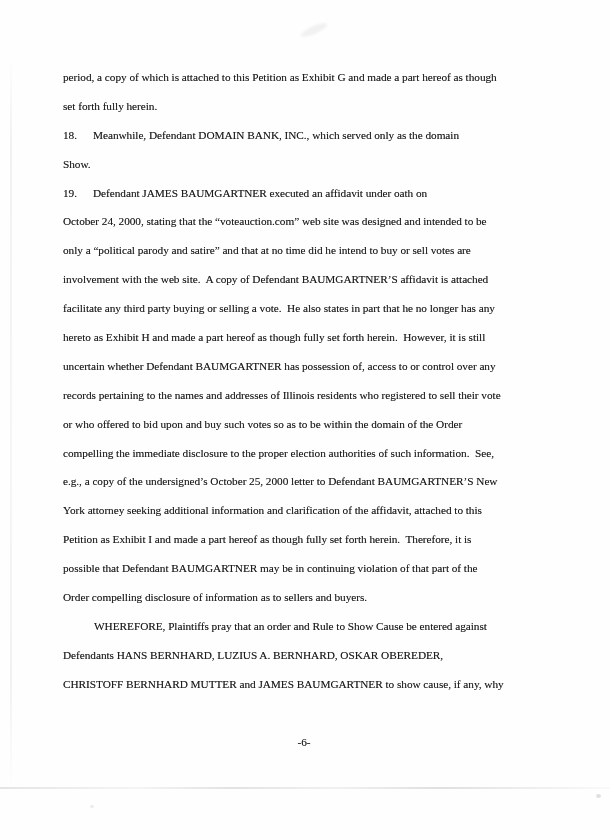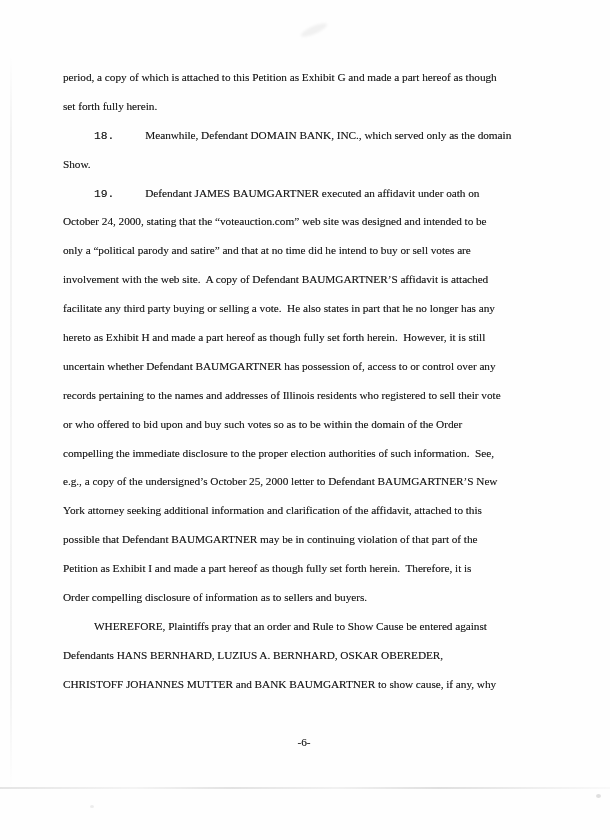--- a/index.html
+++ b/index.html
@@ -32,25 +32,23 @@
   .line {
     height: 28.9px;
     line-height: 28.9px;
     white-space: pre;
   }
   .line.indent {
     padding-left: 31px;
   }
   .para-num {
     display: inline-block;
-    margin-left: 31px;
-    font-family: Liberation Mono, monospace;
   }
   .para-text {
-    margin-left: 31px;
+    margin-left: 16px;
   }
   .pagenum {
     position: absolute;
     left: 63px;
     top: 736px;
     width: 482px;
     text-align: center;
     font-size: 11.3px;
     color: var(--ink);
     text-shadow: 0 0 0.4px rgba(28,28,28,0.5);
@@ -110,22 +108,22 @@
       <div class="line">only a “political parody and satire” and that at no time did he intend to buy or sell votes are</div>
       <div class="line">involvement with the web site.  A copy of Defendant BAUMGARTNER’S affidavit is attached</div>
       <div class="line">facilitate any third party buying or selling a vote.  He also states in part that he no longer has any</div>
       <div class="line">hereto as Exhibit H and made a part hereof as though fully set forth herein.  However, it is still</div>
       <div class="line">uncertain whether Defendant BAUMGARTNER has possession of, access to or control over any</div>
       <div class="line">records pertaining to the names and addresses of Illinois residents who registered to sell their vote</div>
       <div class="line">or who offered to bid upon and buy such votes so as to be within the domain of the Order</div>
       <div class="line">compelling the immediate disclosure to the proper election authorities of such information.  See,</div>
       <div class="line">e.g., a copy of the undersigned’s October 25, 2000 letter to Defendant BAUMGARTNER’S New</div>
       <div class="line">York attorney seeking additional information and clarification of the affidavit, attached to this</div>
+      <div class="line">Petition as Exhibit I and made a part hereof as though fully set forth herein.  Therefore, it is</div>
       <div class="line">possible that Defendant BAUMGARTNER may be in continuing violation of that part of the</div>
-      <div class="line">Petition as Exhibit I and made a part hereof as though fully set forth herein.  Therefore, it is</div>
       <div class="line">Order compelling disclosure of information as to sellers and buyers.</div>
       <div class="line indent">WHEREFORE, Plaintiffs pray that an order and Rule to Show Cause be entered against</div>
       <div class="line">Defendants HANS BERNHARD, LUZIUS A. BERNHARD, OSKAR OBEREDER,</div>
-      <div class="line">CHRISTOFF JOHANNES MUTTER and BANK BAUMGARTNER to show cause, if any, why</div>
+      <div class="line">CHRISTOFF BERNHARD MUTTER and JAMES BAUMGARTNER to show cause, if any, why</div>
     </div>
 
   <div class="pagenum">-6-</div>
 </div>
 
 </body></html>

